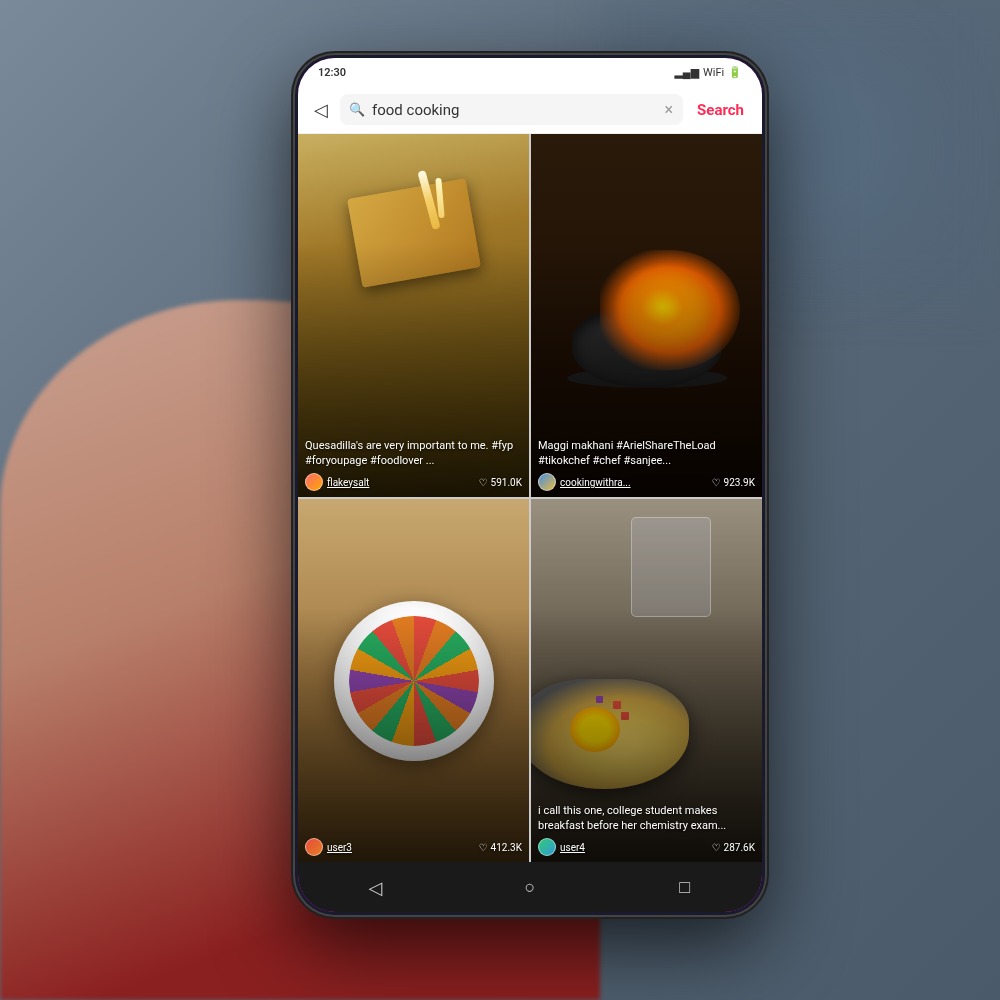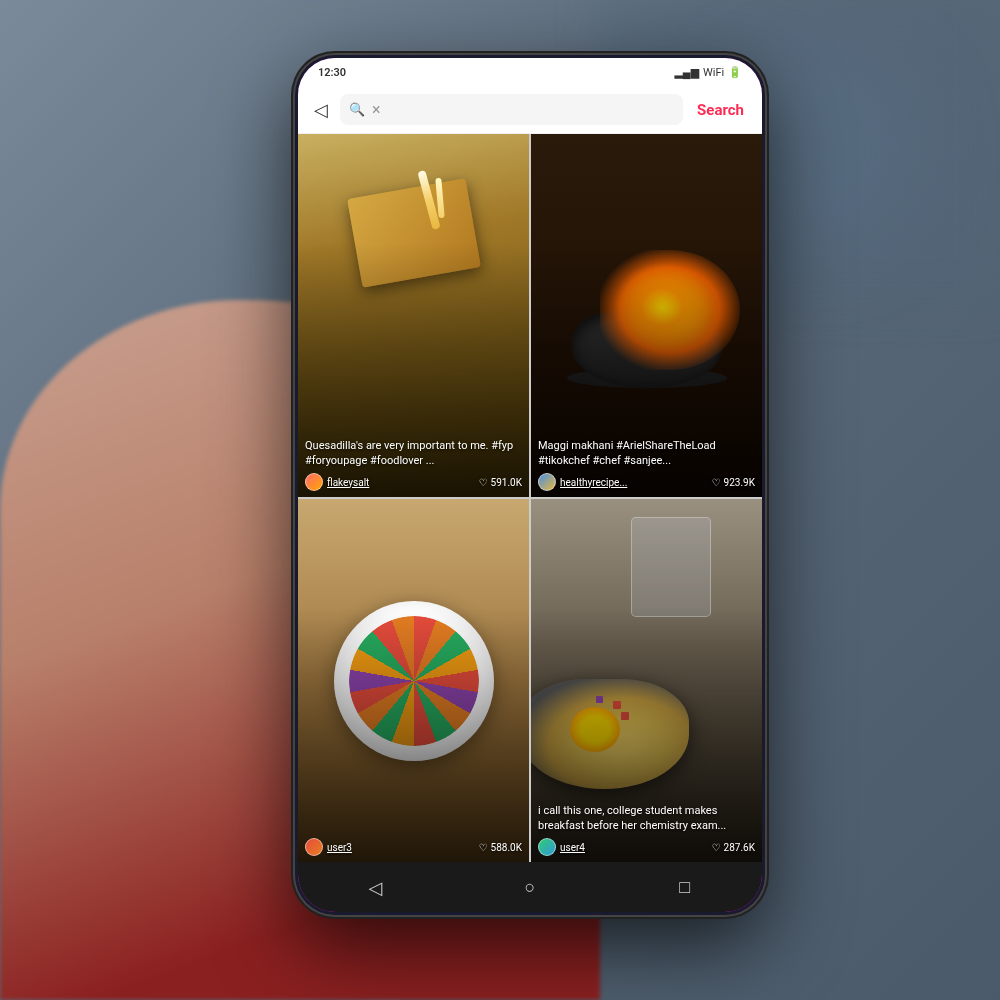--- a/index.html
+++ b/index.html
@@ -372,20 +372,21 @@
             <span>▂▄▆</span>
             <span>WiFi</span>
             <span>🔋</span>
           </div>
         </div>
 
         <div class="search-bar">
           <div class="back-btn">◁</div>
           <div class="search-input-wrapper">
             <span class="search-icon-sm">🔍</span>
+            <span class="search-text">food cooking</span>
             <span class="clear-btn">×</span>
           </div>
           <div class="search-btn">Search</div>
         </div>
 
 
         <div class="video-grid">
 
           <div class="video-card">
             <div class="thumb-1" style="width:100%;height:100%;position:relative;">
@@ -418,21 +419,21 @@
 
               <div style="position:absolute;bottom:35%;left:30%;width:140px;height:120px;background:radial-gradient(ellipse at center,#ffdd00 0%,#ffa500 25%,#ff6600 50%,transparent 75%);opacity:0.9;border-radius:40% 60% 60% 40%;"></div>
               <div style="position:absolute;bottom:40%;left:35%;width:100px;height:90px;background:radial-gradient(ellipse,#ffe000 0%,#ff8800 30%,transparent 70%);opacity:0.7;border-radius:50%;"></div>
             </div>
             <div class="card-overlay"></div>
             <div class="card-info">
               <div class="card-desc">Maggi makhani #ArielShareTheLoad #tikokchef #chef #sanjee...</div>
               <div class="card-meta">
                 <div class="card-user">
                   <div class="user-avatar user-avatar-2"></div>
-                  <span class="username">healthyrecipe...</span>
+                  <span class="username">cookingwithra...</span>
                 </div>
                 <div class="card-likes">
                   <span class="heart-icon">♡</span>
                   <span>923.9K</span>
                 </div>
               </div>
             </div>
           </div>
 
           <div class="video-card">
@@ -467,21 +468,21 @@
             </div>
             <div class="card-overlay"></div>
             <div class="card-info">
               <div class="card-meta">
                 <div class="card-user">
                   <div class="user-avatar user-avatar-3"></div>
                   <span class="username">user3</span>
                 </div>
                 <div class="card-likes">
                   <span class="heart-icon">♡</span>
-                  <span>588.0K</span>
+                  <span>412.3K</span>
                 </div>
               </div>
             </div>
           </div>
 
           <div class="video-card">
             <div style="width:100%;height:100%;position:relative;background:linear-gradient(180deg,#9a9080 0%,#6a6050 40%,#3a3020 100%);">
 
               <div style="position:absolute;bottom:20%;left:-5%;width:170px;height:110px;background:radial-gradient(ellipse at 60% 60%,#f0d060 10%,#e0c050 30%,#c8a040 50%,#555 75%);border-radius:40% 40% 50% 50%;box-shadow:0 5px 20px rgba(0,0,0,0.6);">
 

